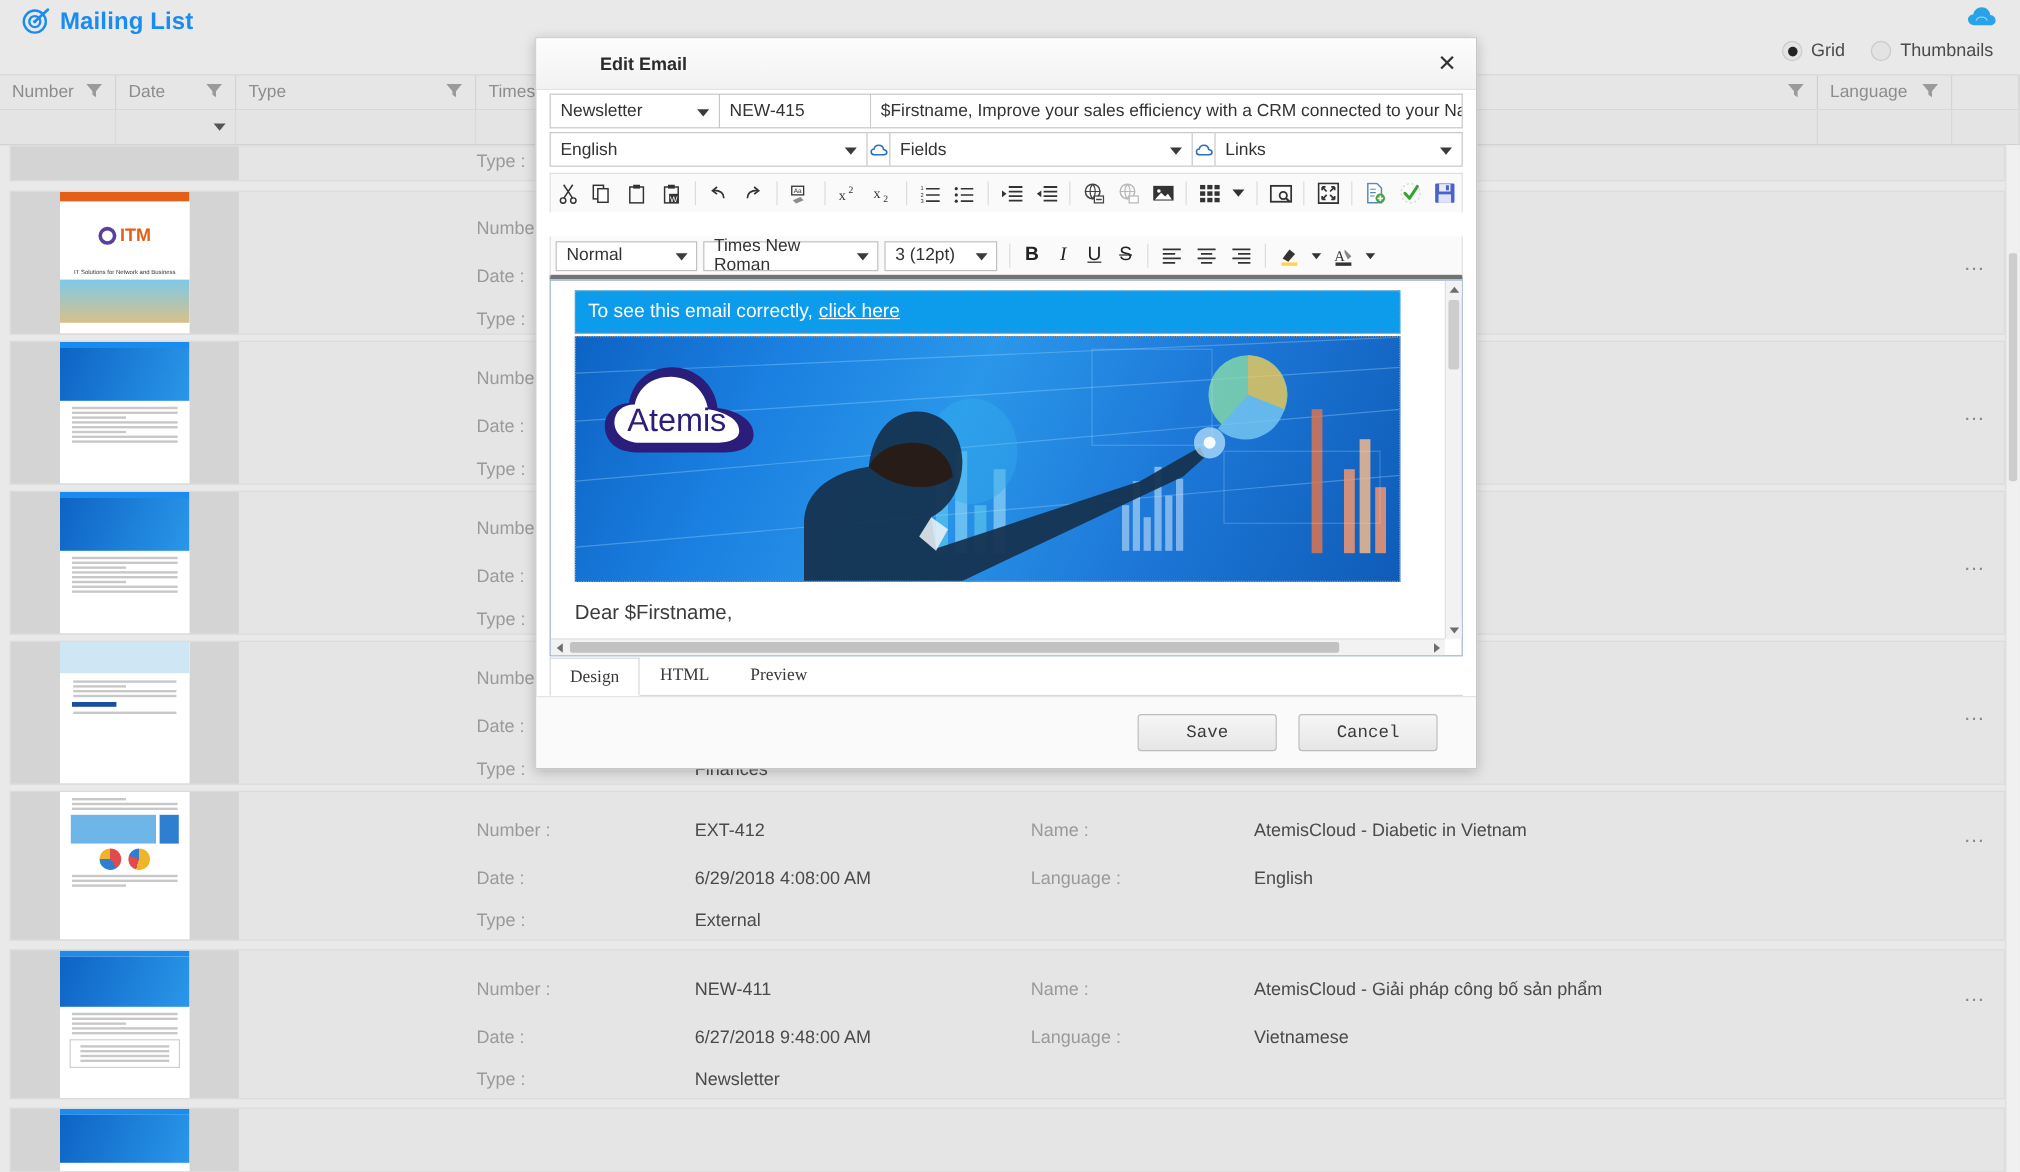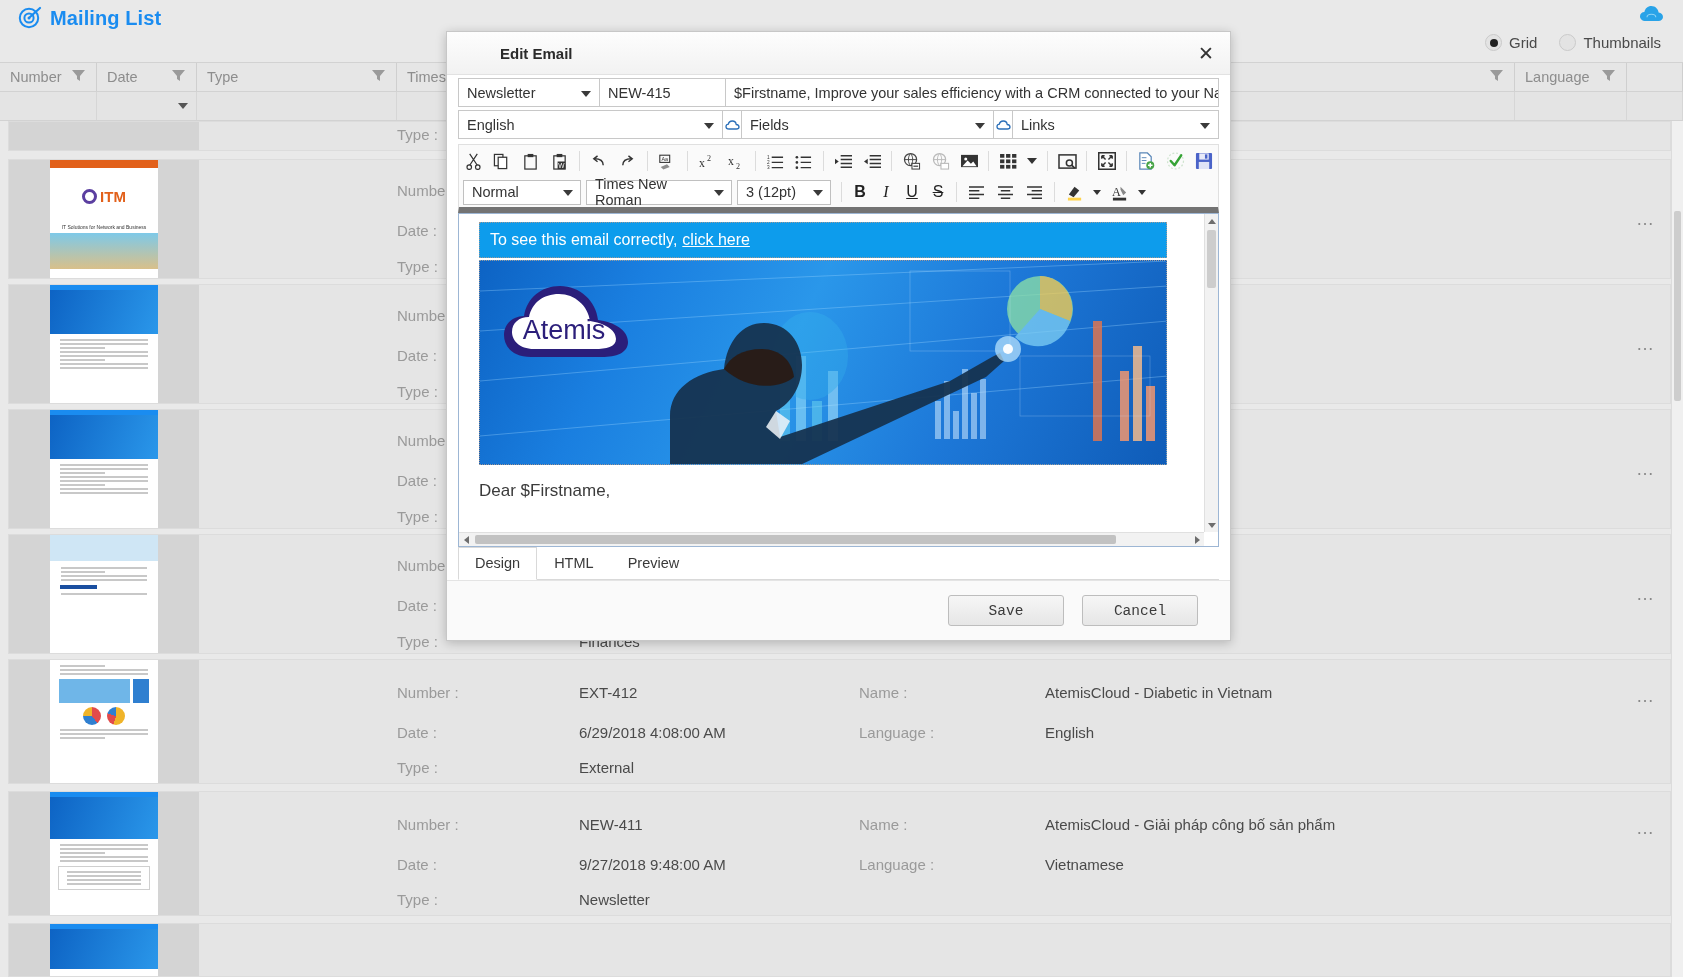--- a/index.html
+++ b/index.html
@@ -169,21 +169,21 @@
     background: #fff; border-top: 1px solid #c8c8c8; border-bottom: 1px solid #c8c8c8;
   }
   .mini-cloud { width: 15px; height: 12px; }
 
   
   .tb {
     height: 33px; display: flex; align-items: center;
     background: #fafafa; border-left: 1px solid #e0e0e0; border-right: 1px solid #e0e0e0;
   }
   .tb1 { border-top: 1px solid #e0e0e0; margin-top: 5px; }
-  .tb2 { border-bottom: 6px solid #737373; height: 36px; }
+  .tb2 { border-bottom: 4px solid #737373; height: 36px; margin-top: 20px; }
   .tbtn {
     width: 27px; height: 26px; margin: 0 1px;
     display: flex; align-items: center; justify-content: center;
     cursor: pointer; border: 1px solid transparent; border-radius: 2px;
   }
   .tsep { width: 1px; height: 20px; background: #dcdcdc; margin: 0 5px; }
   .tb-sel {
     height: 25px; background: #fff; border: 1px solid #c0c0c0;
     display: flex; align-items: center; padding: 0 22px 0 8px;
     font-size: 14.5px; color: #333; position: relative; margin-right: 5px;
@@ -257,22 +257,22 @@
     background: #c2c2c2; border-radius: 2px;
   }
   .tri { width: 0; height: 0; }
   .tri-u { border-left: 4px solid transparent; border-right: 4px solid transparent; border-bottom: 5px solid #6d6d6d; }
   .tri-d { border-left: 4px solid transparent; border-right: 4px solid transparent; border-top: 5px solid #6d6d6d; }
   .tri-l { border-top: 4px solid transparent; border-bottom: 4px solid transparent; border-right: 5px solid #6d6d6d; }
   .tri-r { border-top: 4px solid transparent; border-bottom: 4px solid transparent; border-left: 5px solid #6d6d6d; }
 
   
   .tabs {
-    height: 33px; flex: none; display: flex; 
-    border-bottom: 1px solid #d9d9d9; background: #fff;
+    height: 33px; flex: none; display: flex; align-items: flex-end;
+    border-bottom: 1px solid #d9d9d9; background: #fff; font-family: Liberation Serif, serif;
   }
   .tab {
     padding: 7px 16px 6px; font-size: 14.5px; color: #3a3a3a;
     border: 1px solid transparent; cursor: pointer;
   }
   .tab.active {
     background: #fff; border-color: #d9d9d9; border-bottom-color: #fff;
     margin-bottom: -1px;
   }
 
@@ -560,21 +560,21 @@
             </div>
           </div>
         </div>
         <div class="fields">
           <span class="f-label col-a-lbl" style="top:24px">Number :</span>
           <span class="f-value col-a-val" style="top:24px">NEW-411</span>
           <span class="f-label col-b-lbl" style="top:24px">Name :</span>
           <span class="f-value col-b-val" style="top:24px">AtemisCloud - Giải pháp công bố sản phẩm</span>
 
           <span class="f-label col-a-lbl" style="top:64px">Date :</span>
-          <span class="f-value col-a-val" style="top:64px">9/27/2018 9:48:00 AM</span>
+          <span class="f-value col-a-val" style="top:64px">6/27/2018 9:48:00 AM</span>
           <span class="f-label col-b-lbl" style="top:64px">Language :</span>
           <span class="f-value col-b-val" style="top:64px">Vietnamese</span>
 
           <span class="f-label col-a-lbl" style="top:99px">Type :</span>
           <span class="f-value col-a-val" style="top:99px">Newsletter</span>
           <span class="row-dots" style="top:36px">…</span>
         </div>
       </div>
     </div>
 

